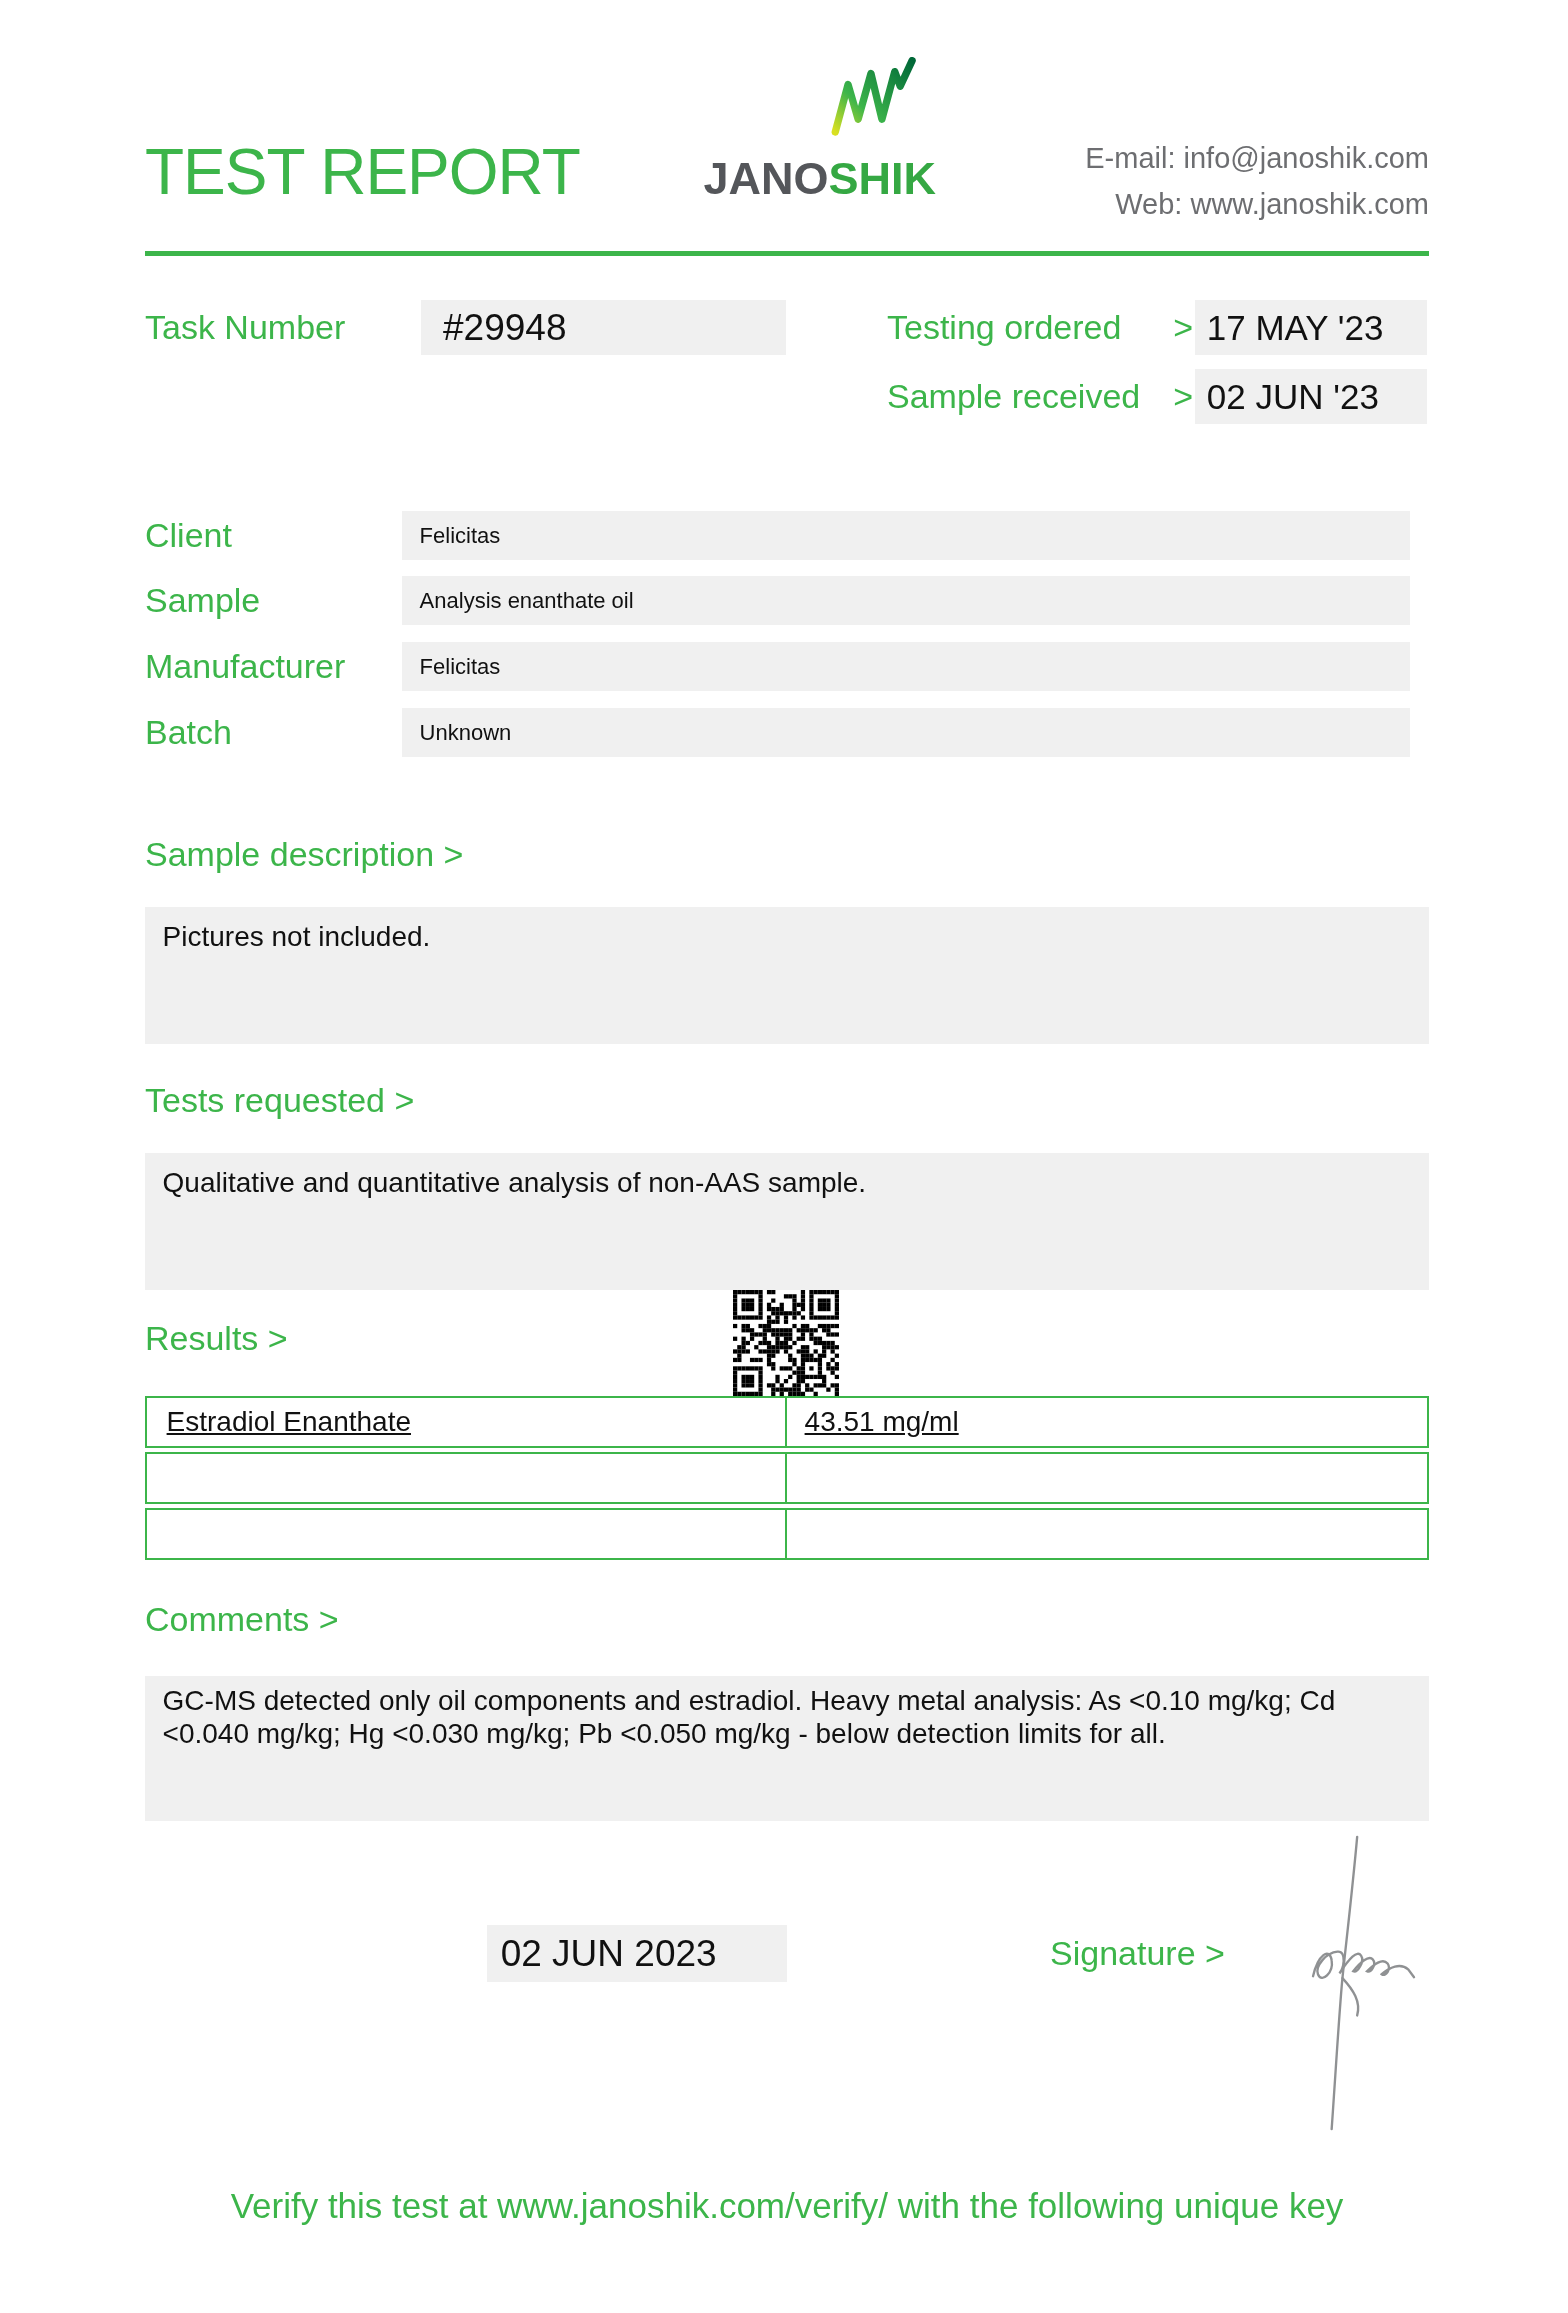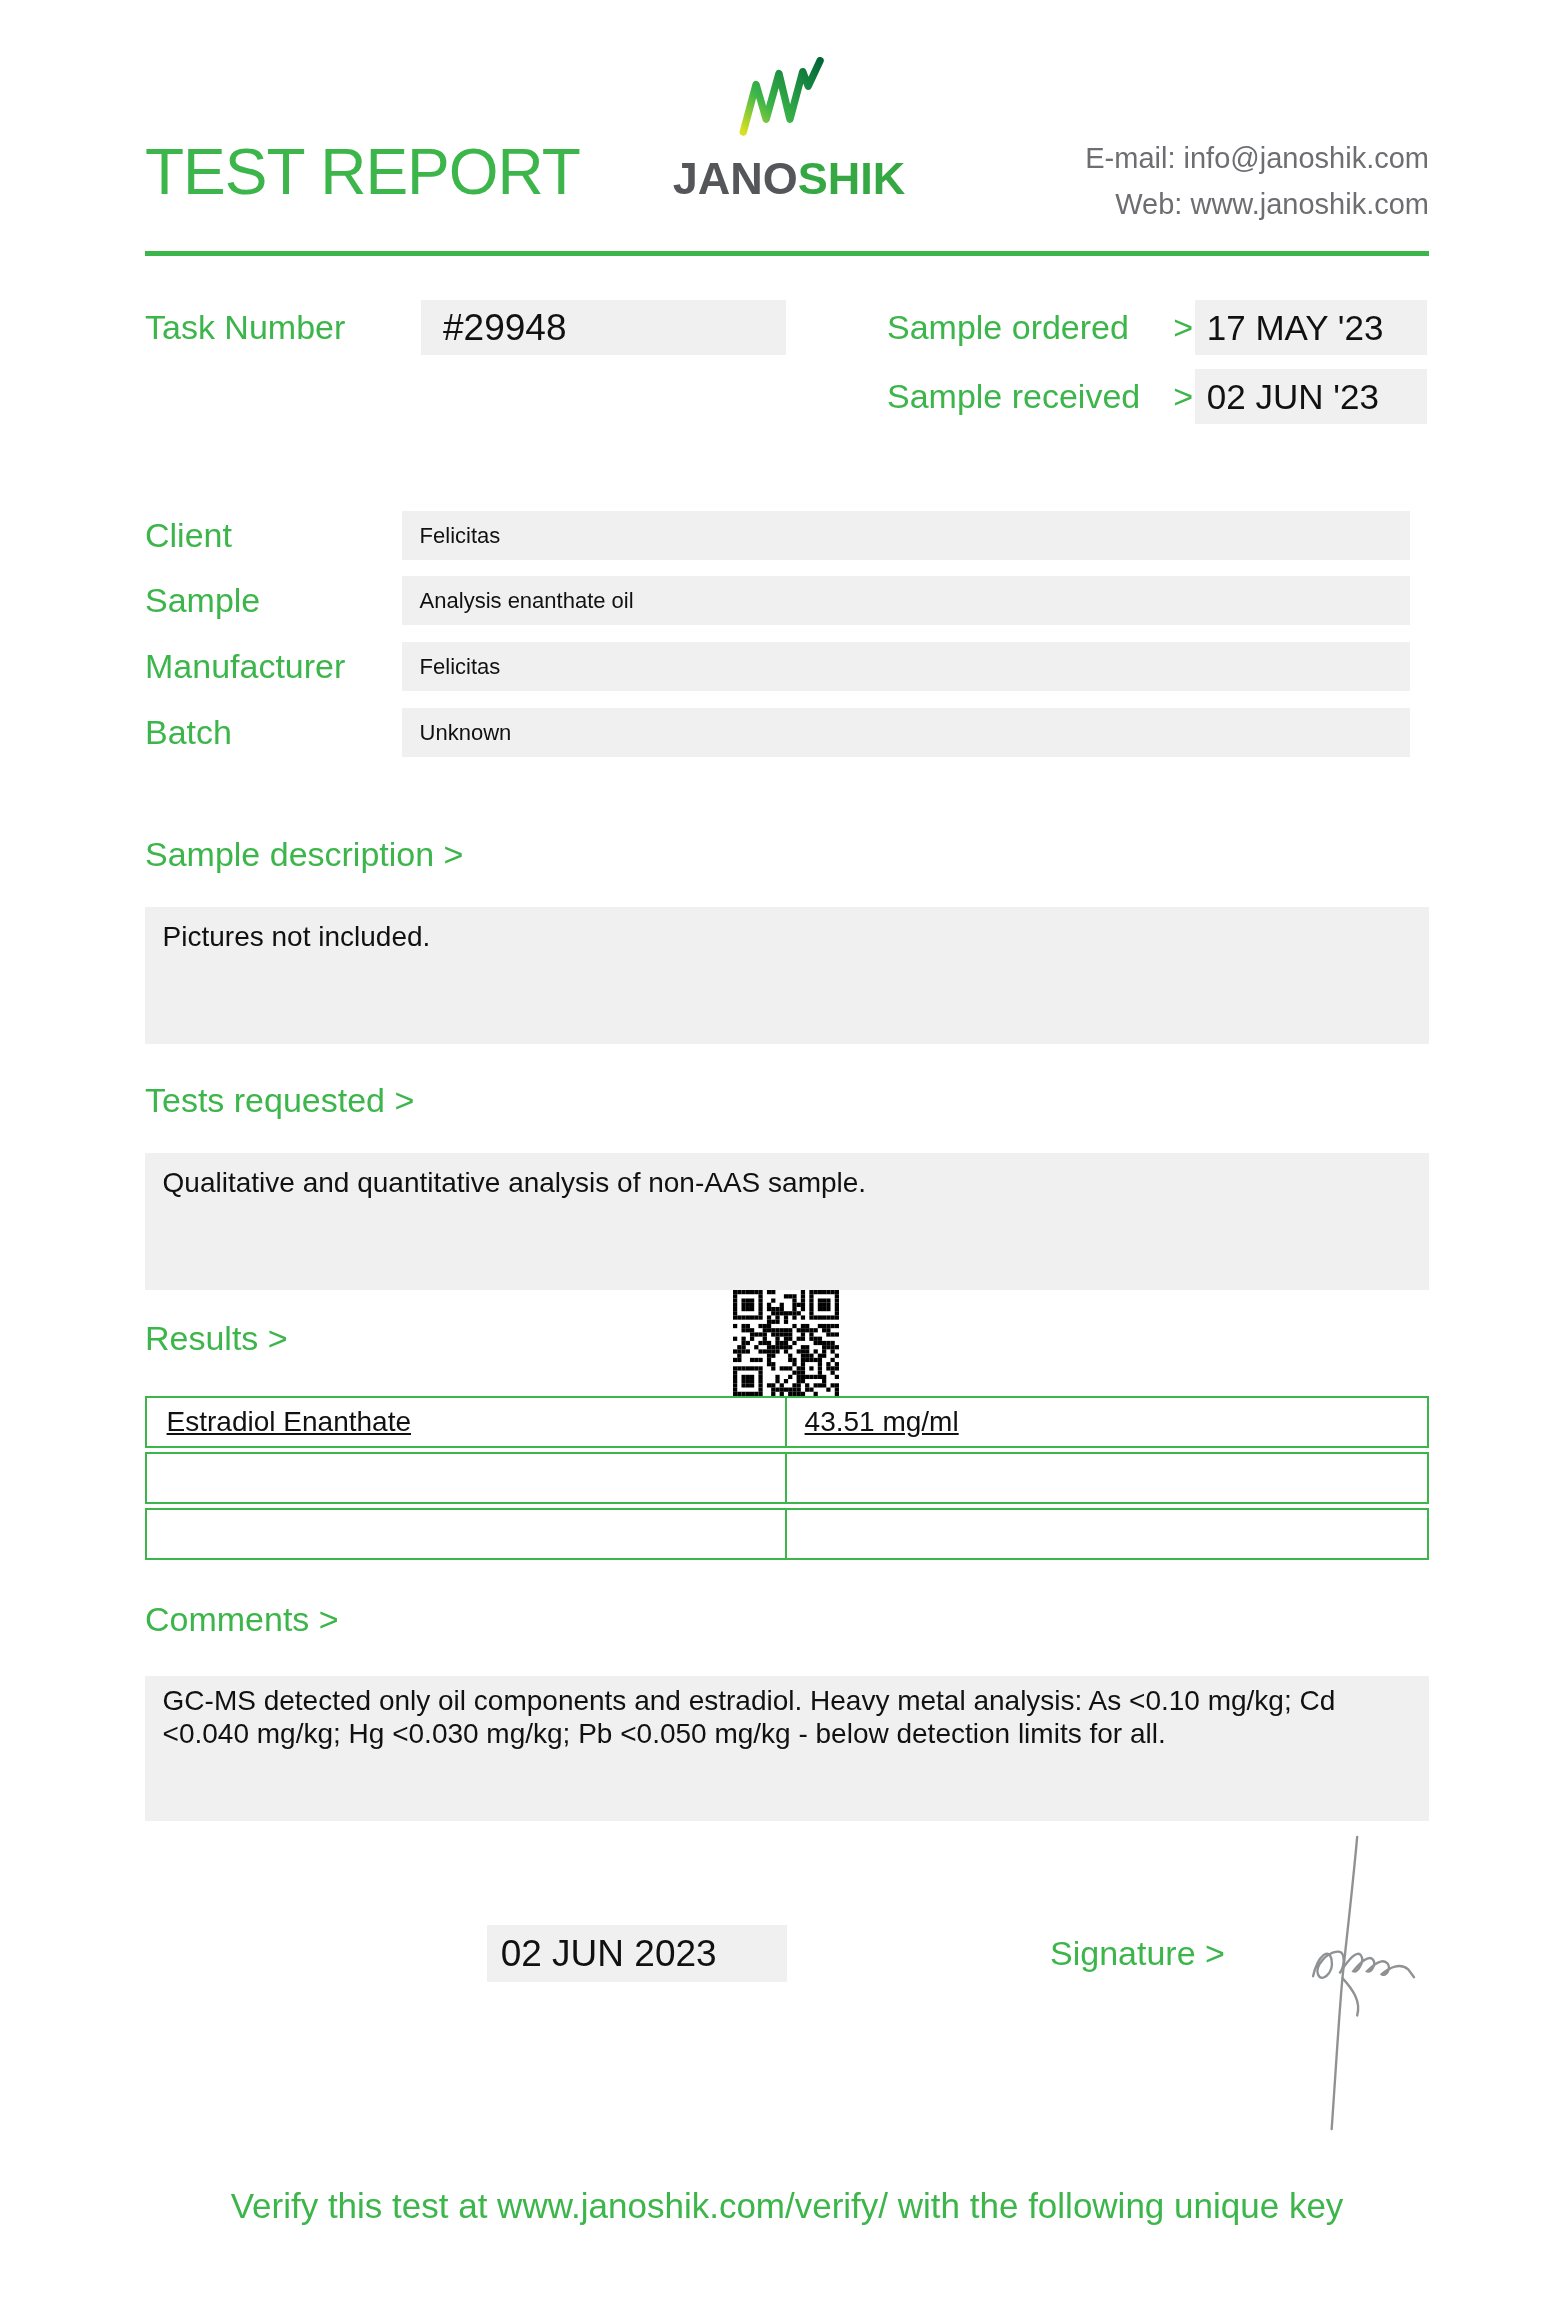--- a/index.html
+++ b/index.html
@@ -7,21 +7,21 @@
     position:relative;
     width:1568px;height:2313px;
     background:#ffffff;
     font-family:"Liberation Sans","DejaVu Sans",sans-serif;
     color:#111;
     overflow:hidden;
   }
   .abs{position:absolute;}
   
   .title{left:145px;top:135px;font-size:64px;letter-spacing:-1px;color:#3cb54a;font-weight:normal;}
-  .logo-wrap{left:642px;top:57px;width:294px;display:flex;flex-direction:column;align-items:center;gap:5.9px;}
+  .logo-wrap{left:642px;top:57px;width:294px;display:flex;flex-direction:column;align-items:flex-end;gap:5.9px;}
   .logo-word{font-size:45px;font-weight:bold;letter-spacing:0px;}
   .logo-word .dark{color:#54565a;}
   .logo-word .lite{color:#35a843;}
   .contact{right:139px;top:135px;text-align:right;font-size:29px;line-height:1.6;color:#6d6e71;}
   .rule{left:145px;top:251px;width:1284px;height:4.9px;background:#3cb54a;}
   
   .lab{font-size:34px;color:#3cb54a;white-space:nowrap;}
   .valbox{background:#f0f0f0;color:#111;white-space:nowrap;overflow:hidden;}
   .task-label{left:145px;top:300px;height:55px;line-height:55px;}
   .task-value{left:421px;top:300px;width:365px;height:55px;line-height:55px;font-size:37px;padding-left:22px;box-sizing:border-box;}
@@ -83,21 +83,21 @@
     <div>E-mail: info@janoshik.com</div>
     <div>Web: www.janoshik.com</div>
   </div>
 
   <div class="abs rule"></div>
 
   <div class="abs lab task-label">Task Number</div>
   <div class="abs valbox task-value">#29948</div>
 
   <div class="abs lab date-label dl1">
-    <span>Sample ordered</span>
+    <span>Testing ordered</span>
     <span>&gt;</span>
   </div>
   <div class="abs valbox date-value dv1">17 MAY '23</div>
 
   <div class="abs lab date-label dl2">
     <span>Sample received</span>
     <span>&gt;</span>
   </div>
   <div class="abs valbox date-value dv2">02 JUN '23</div>
 

